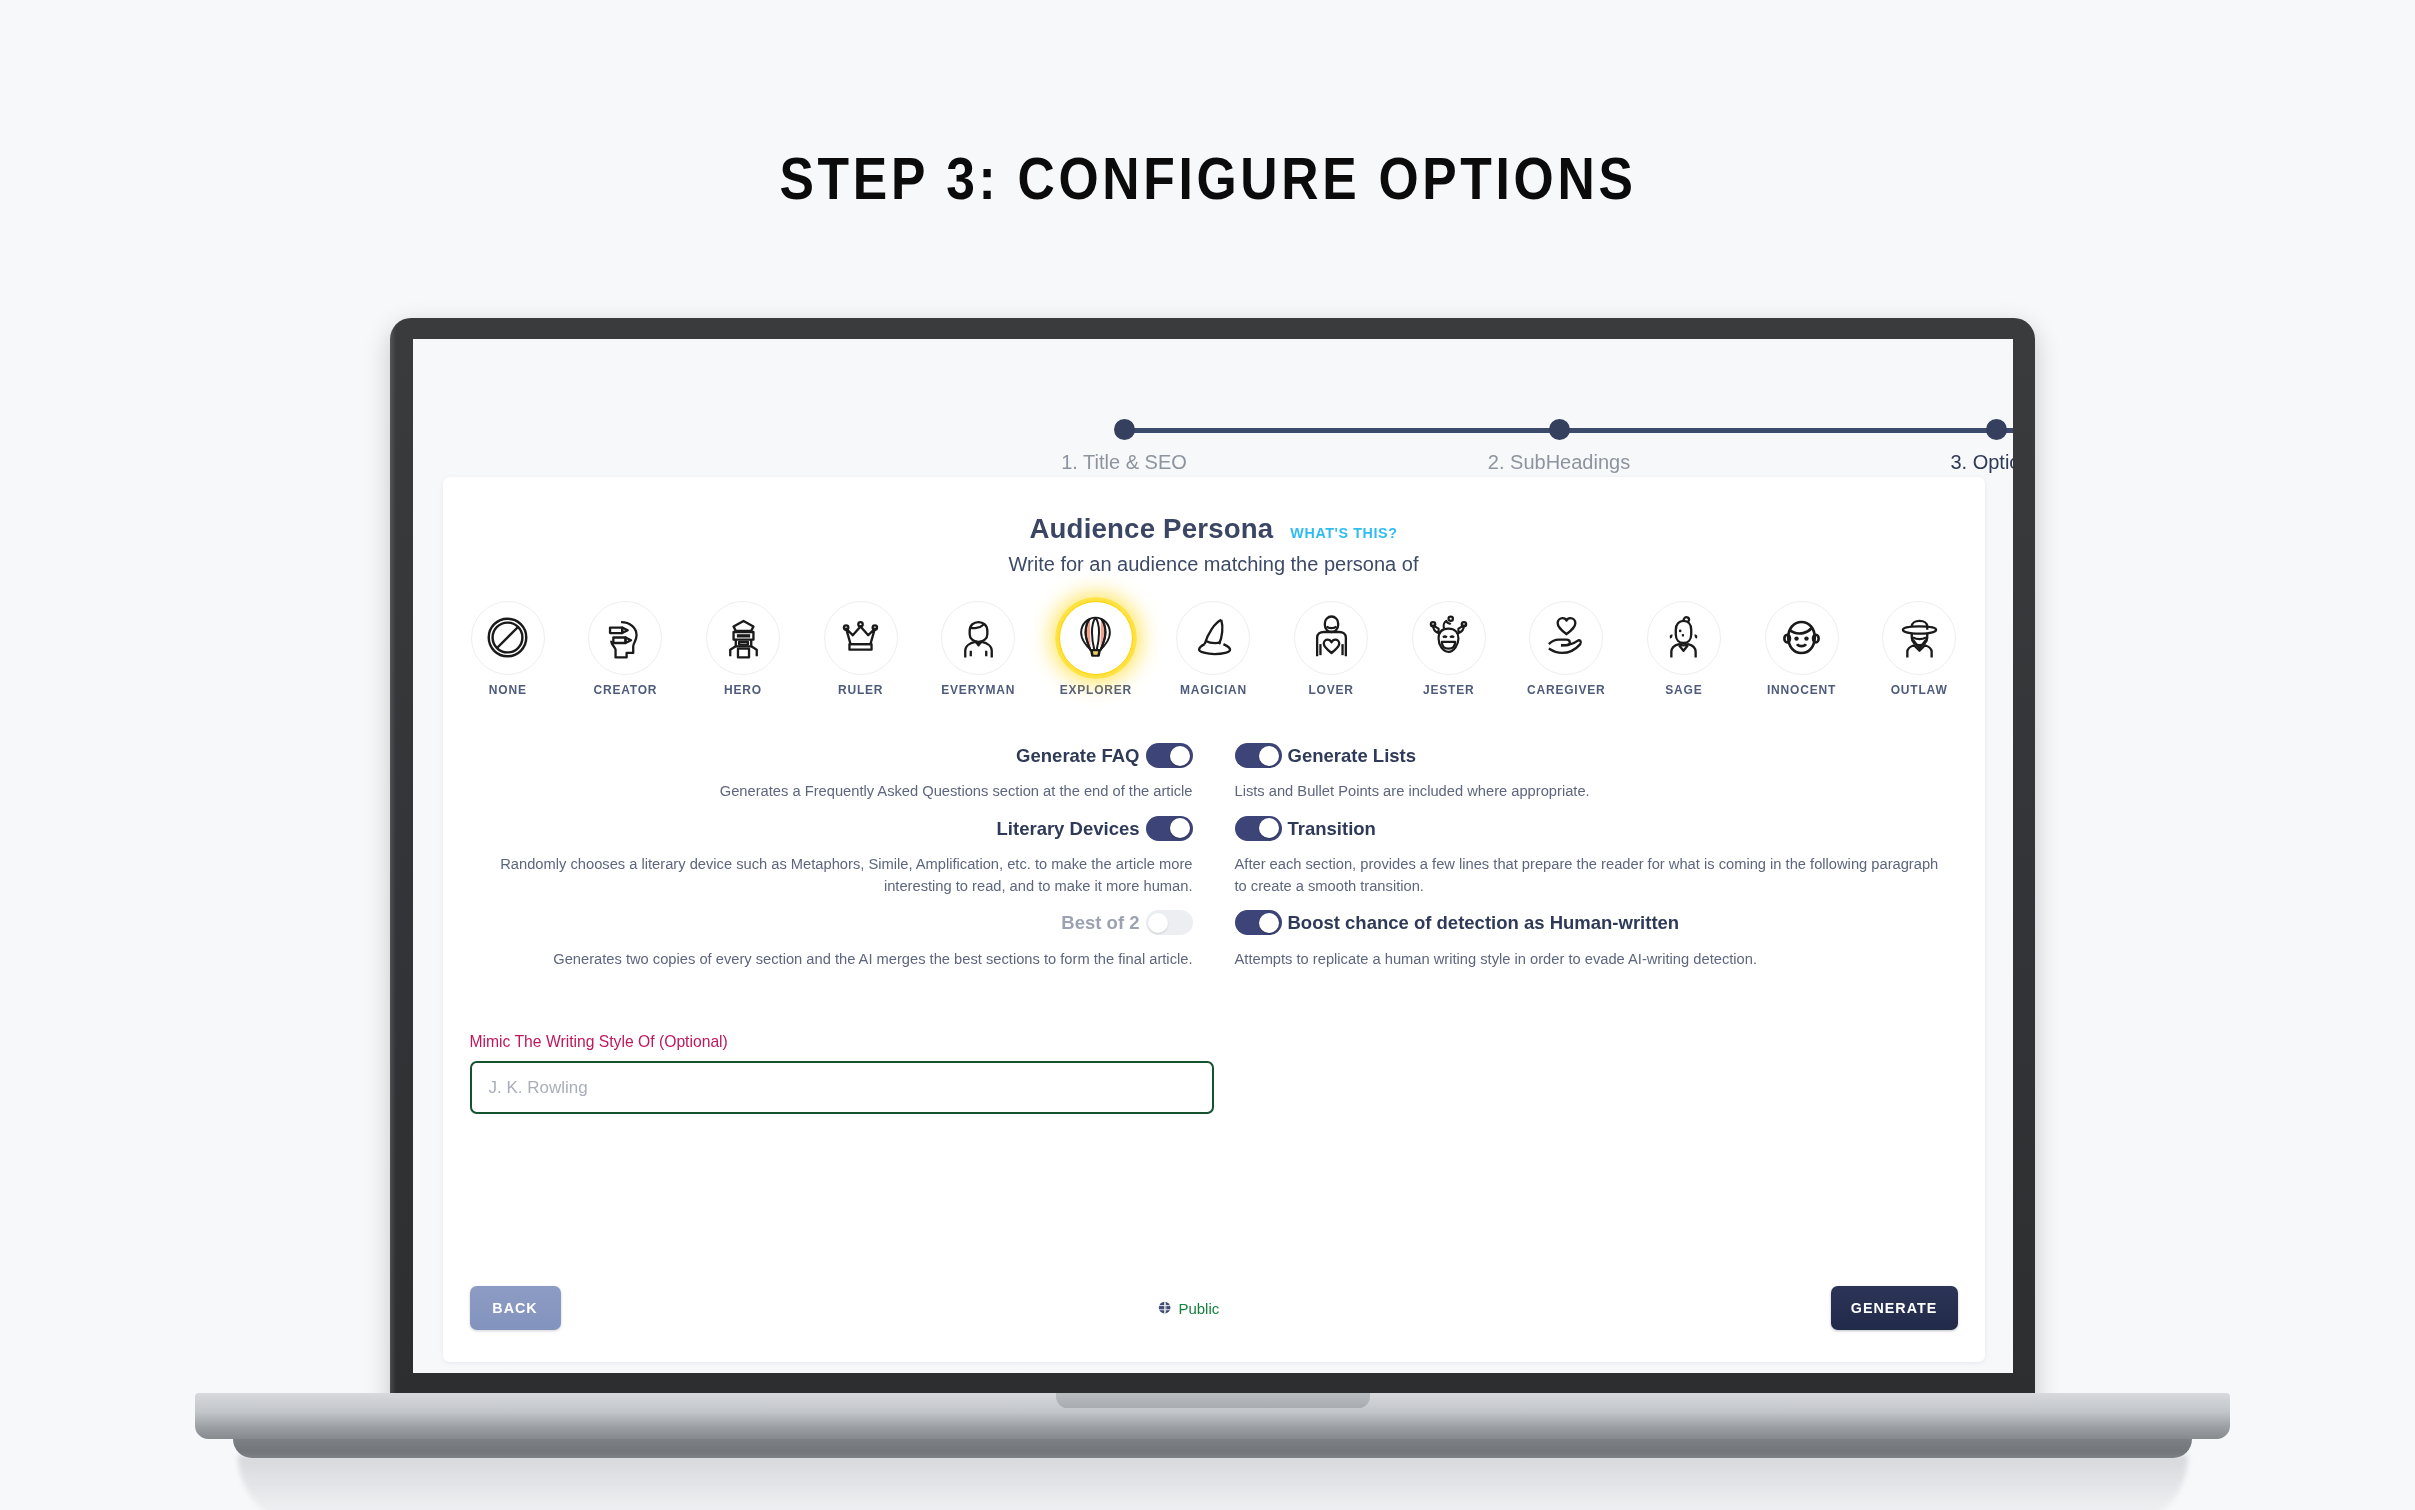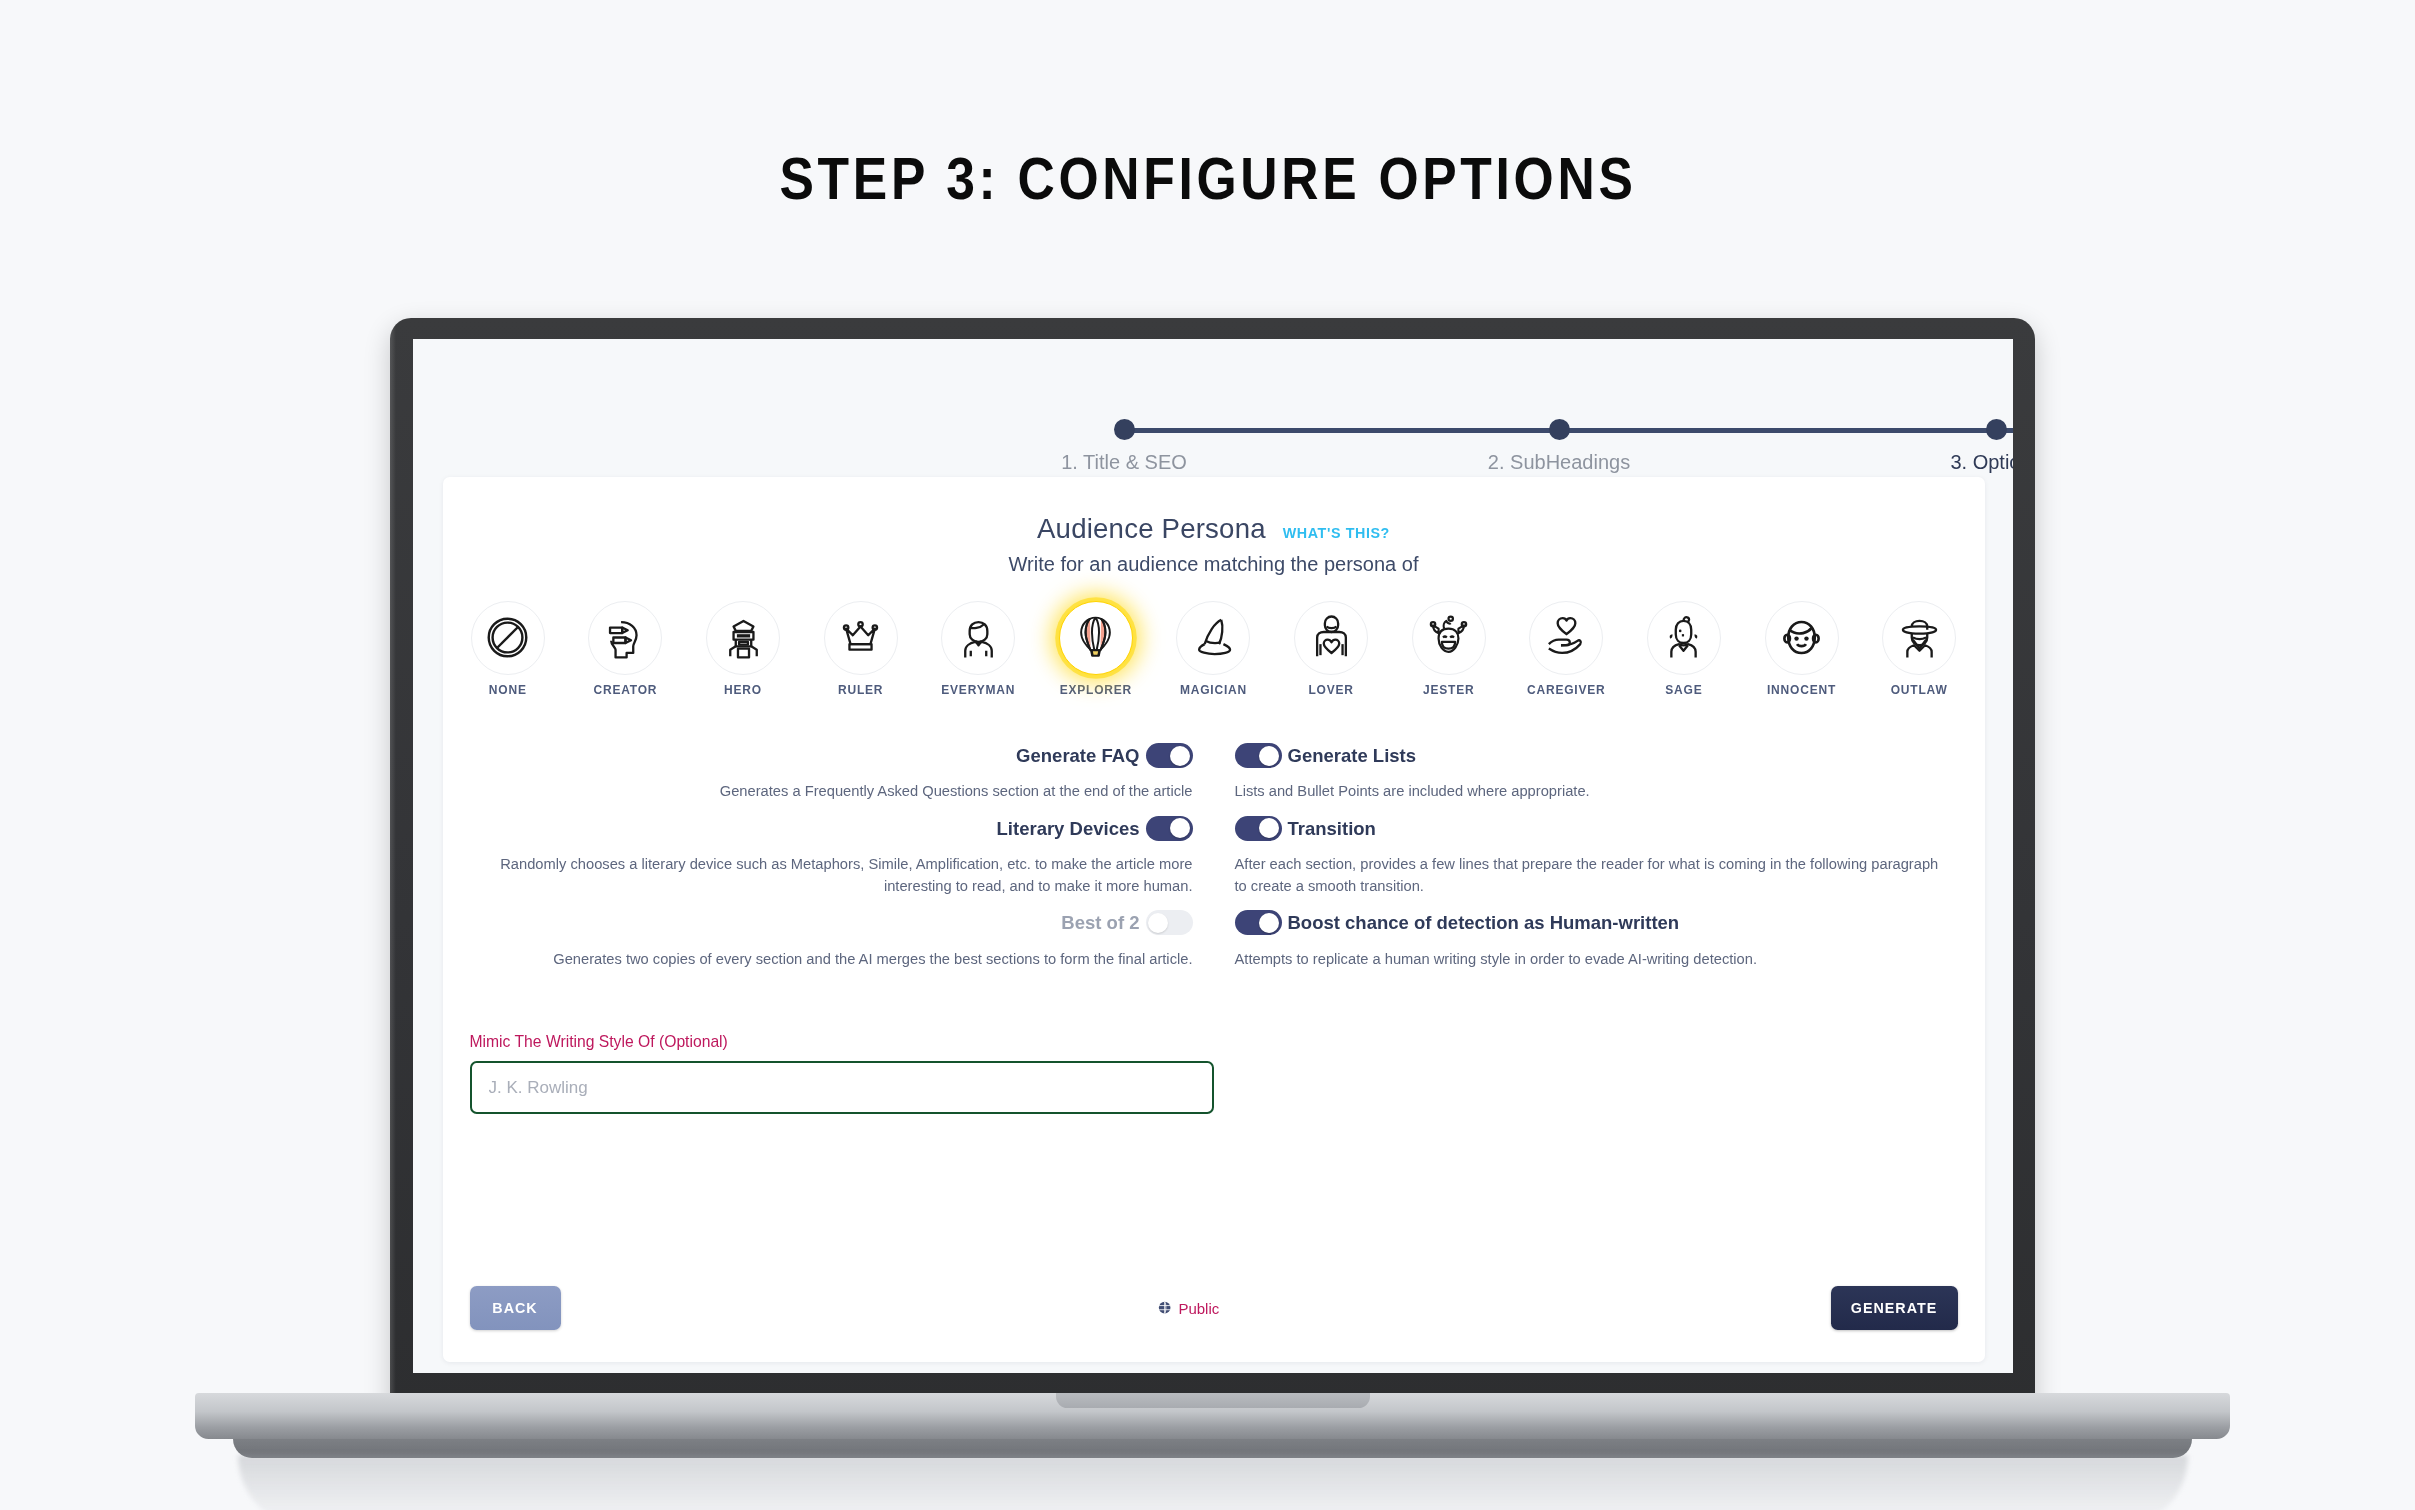--- a/index.html
+++ b/index.html
@@ -114,21 +114,21 @@
     border-radius: 6.7px;
     box-shadow: 0 1px 4.8px rgba(20,30,60,.07);
   }
 
   
   .persona-head { margin-top: 36px; text-align: center; }
   .persona-title-row {
     display: inline-flex; align-items: baseline; gap: 17px;
   }
   .persona-title {
-    font-size: 27.6px; font-weight: 400; color: #3a4663; letter-spacing: 0.2px;
+    font-size: 27.6px; font-weight: 700; color: #3a4663; letter-spacing: 0.2px;
   }
   .whats-this {
     font-size: 14.3px; font-weight: bold; color: #2fbdf0; letter-spacing: 0.6px;
     cursor: pointer;
   }
   .persona-sub {
     margin-top: 7.6px; font-size: 20px; color: #3d4a68;
   }
 
   
@@ -246,21 +246,21 @@
   .btn-generate {
     width: 127px; height: 44px;
     background: linear-gradient(180deg,#2c3557,#222a4a);
     box-shadow: 0 1px 2.9px rgba(0,0,0,.25);
   }
   .footer-mid {
     flex: 1; display: flex; align-items: center; justify-content: center;
     gap: 6.7px; margin-left: -13.3px;
   }
   .globe-icon { width: 13.3px; height: 13.3px; display: block; }
-  .public-label { font-size: 15px; color: #be185d; }
+  .public-label { font-size: 15px; color: #15803d; }
 </style>
 </head>
 <body>
 
 <div class="page">
 
   <div class="page-title">STEP 3: CONFIGURE OPTIONS</div>
 
   <div class="laptop">
     <div class="laptop-lid"></div>

